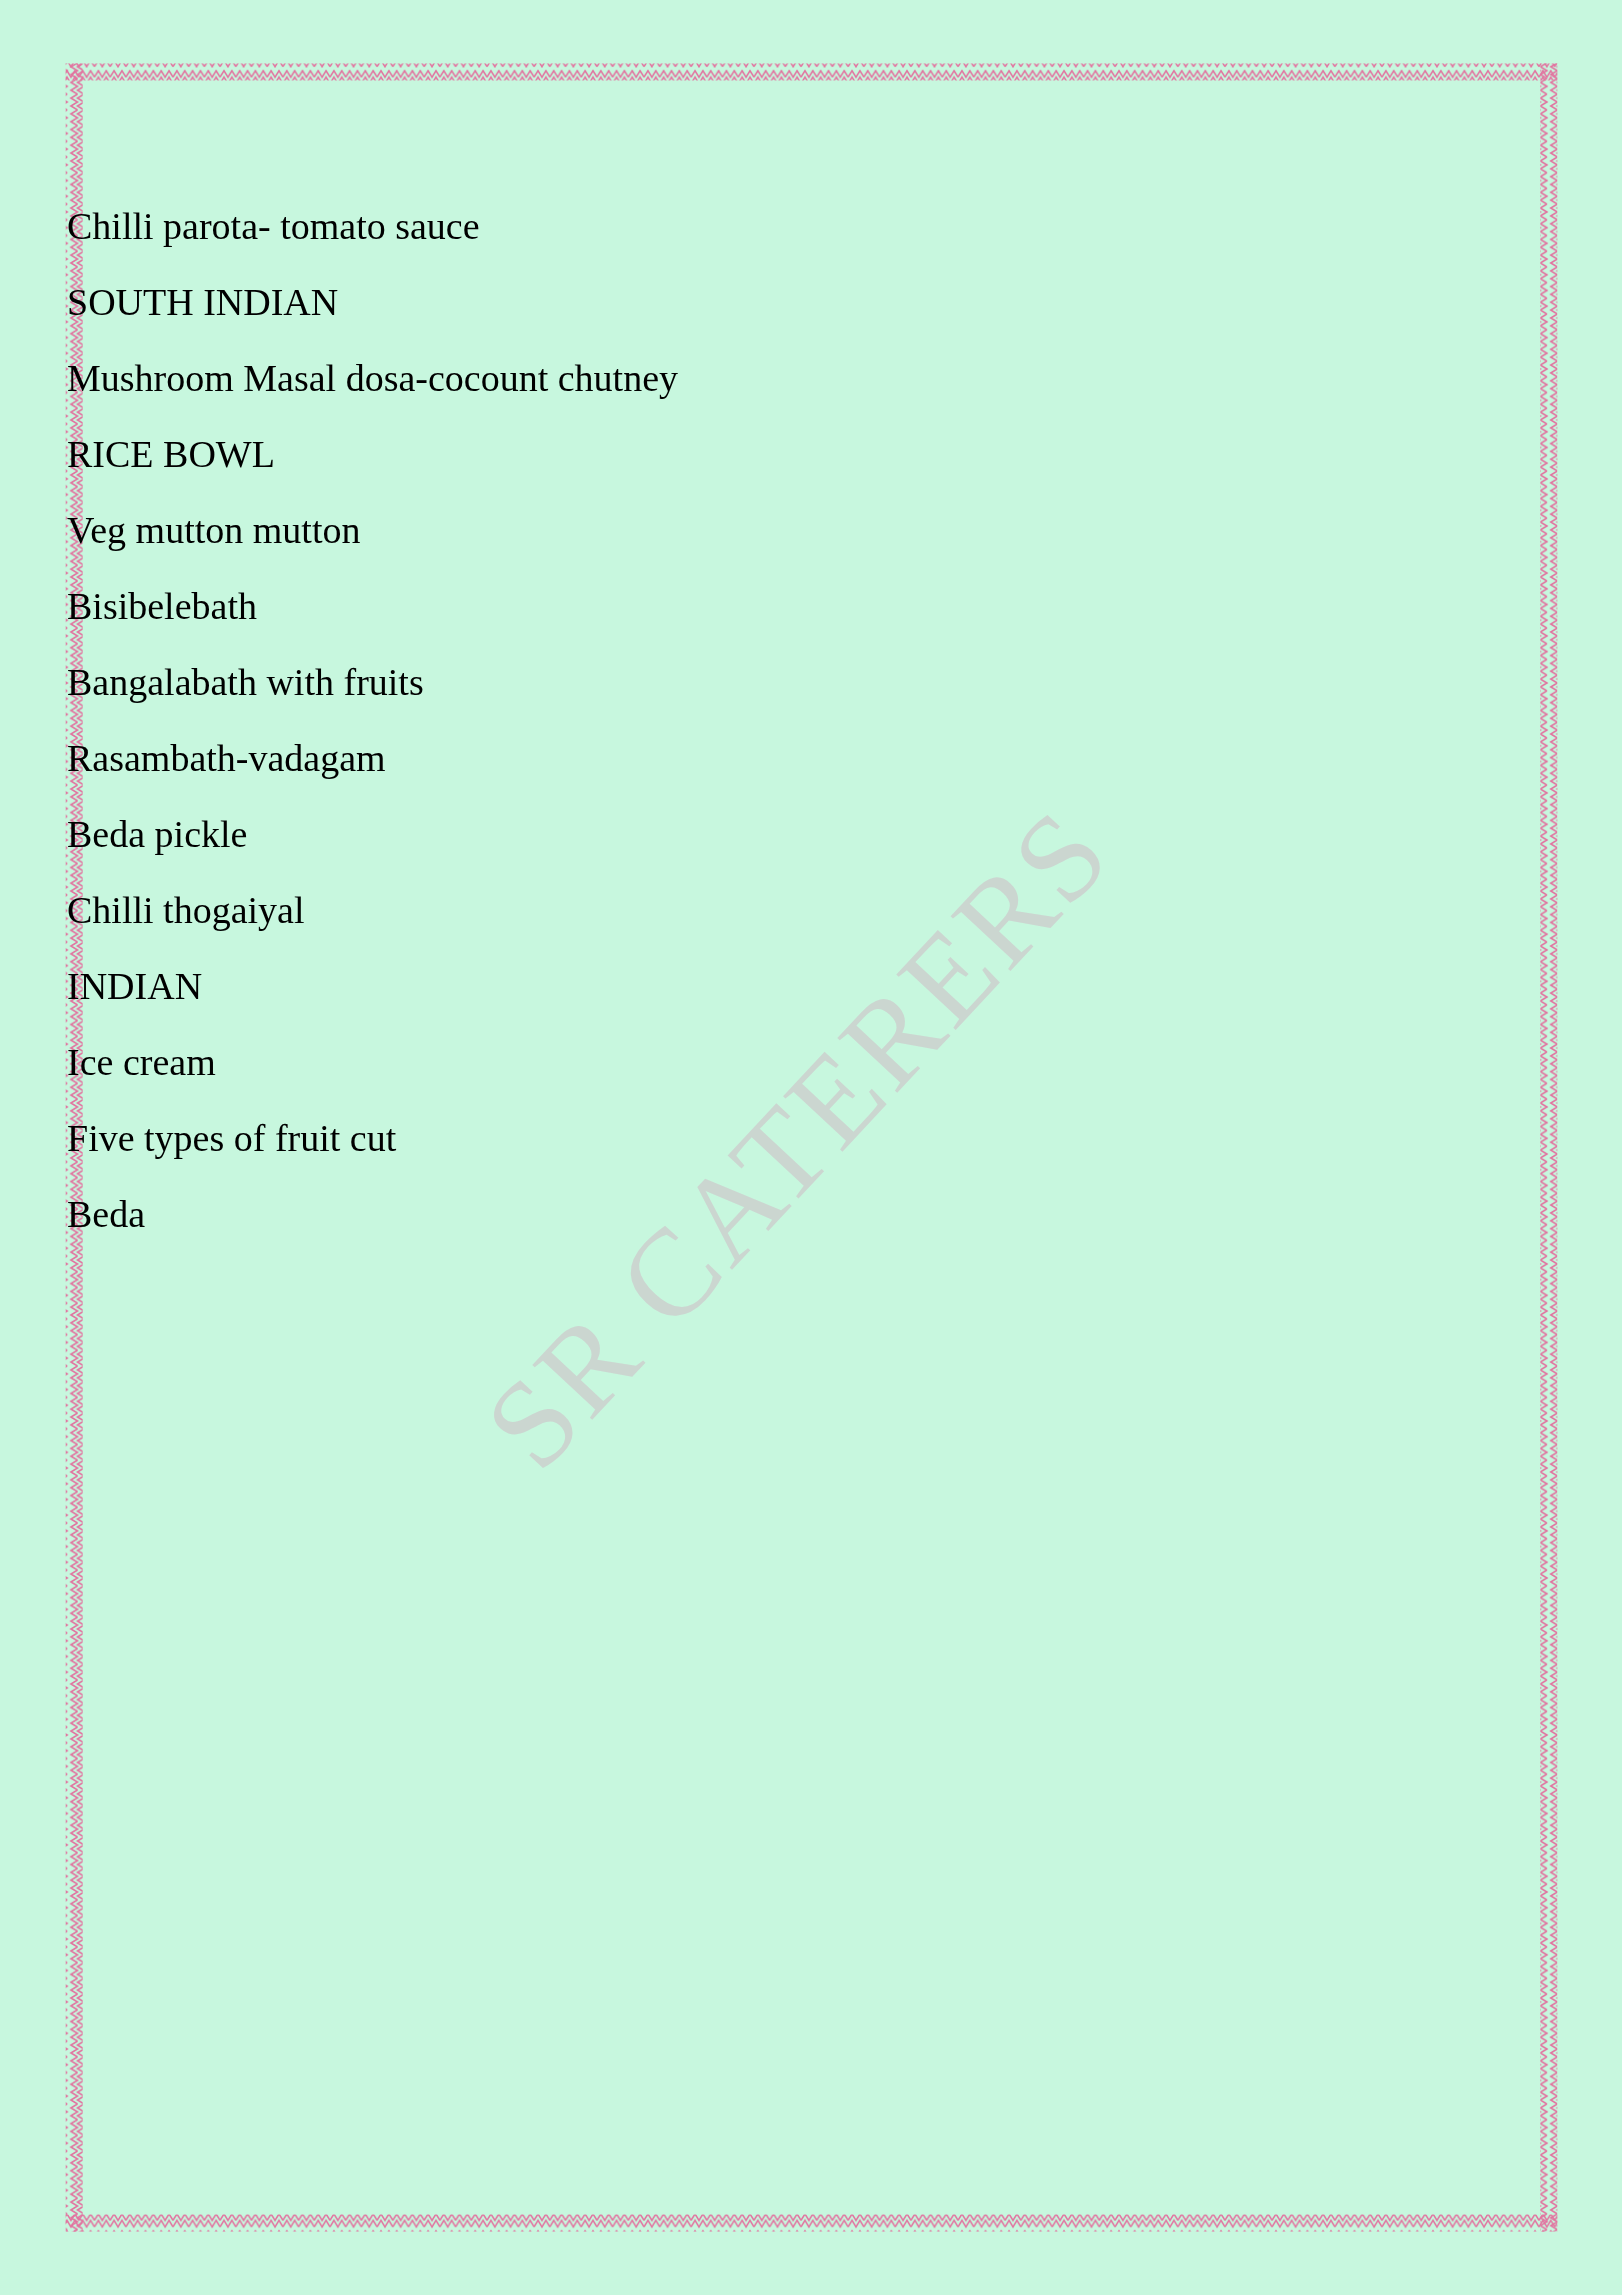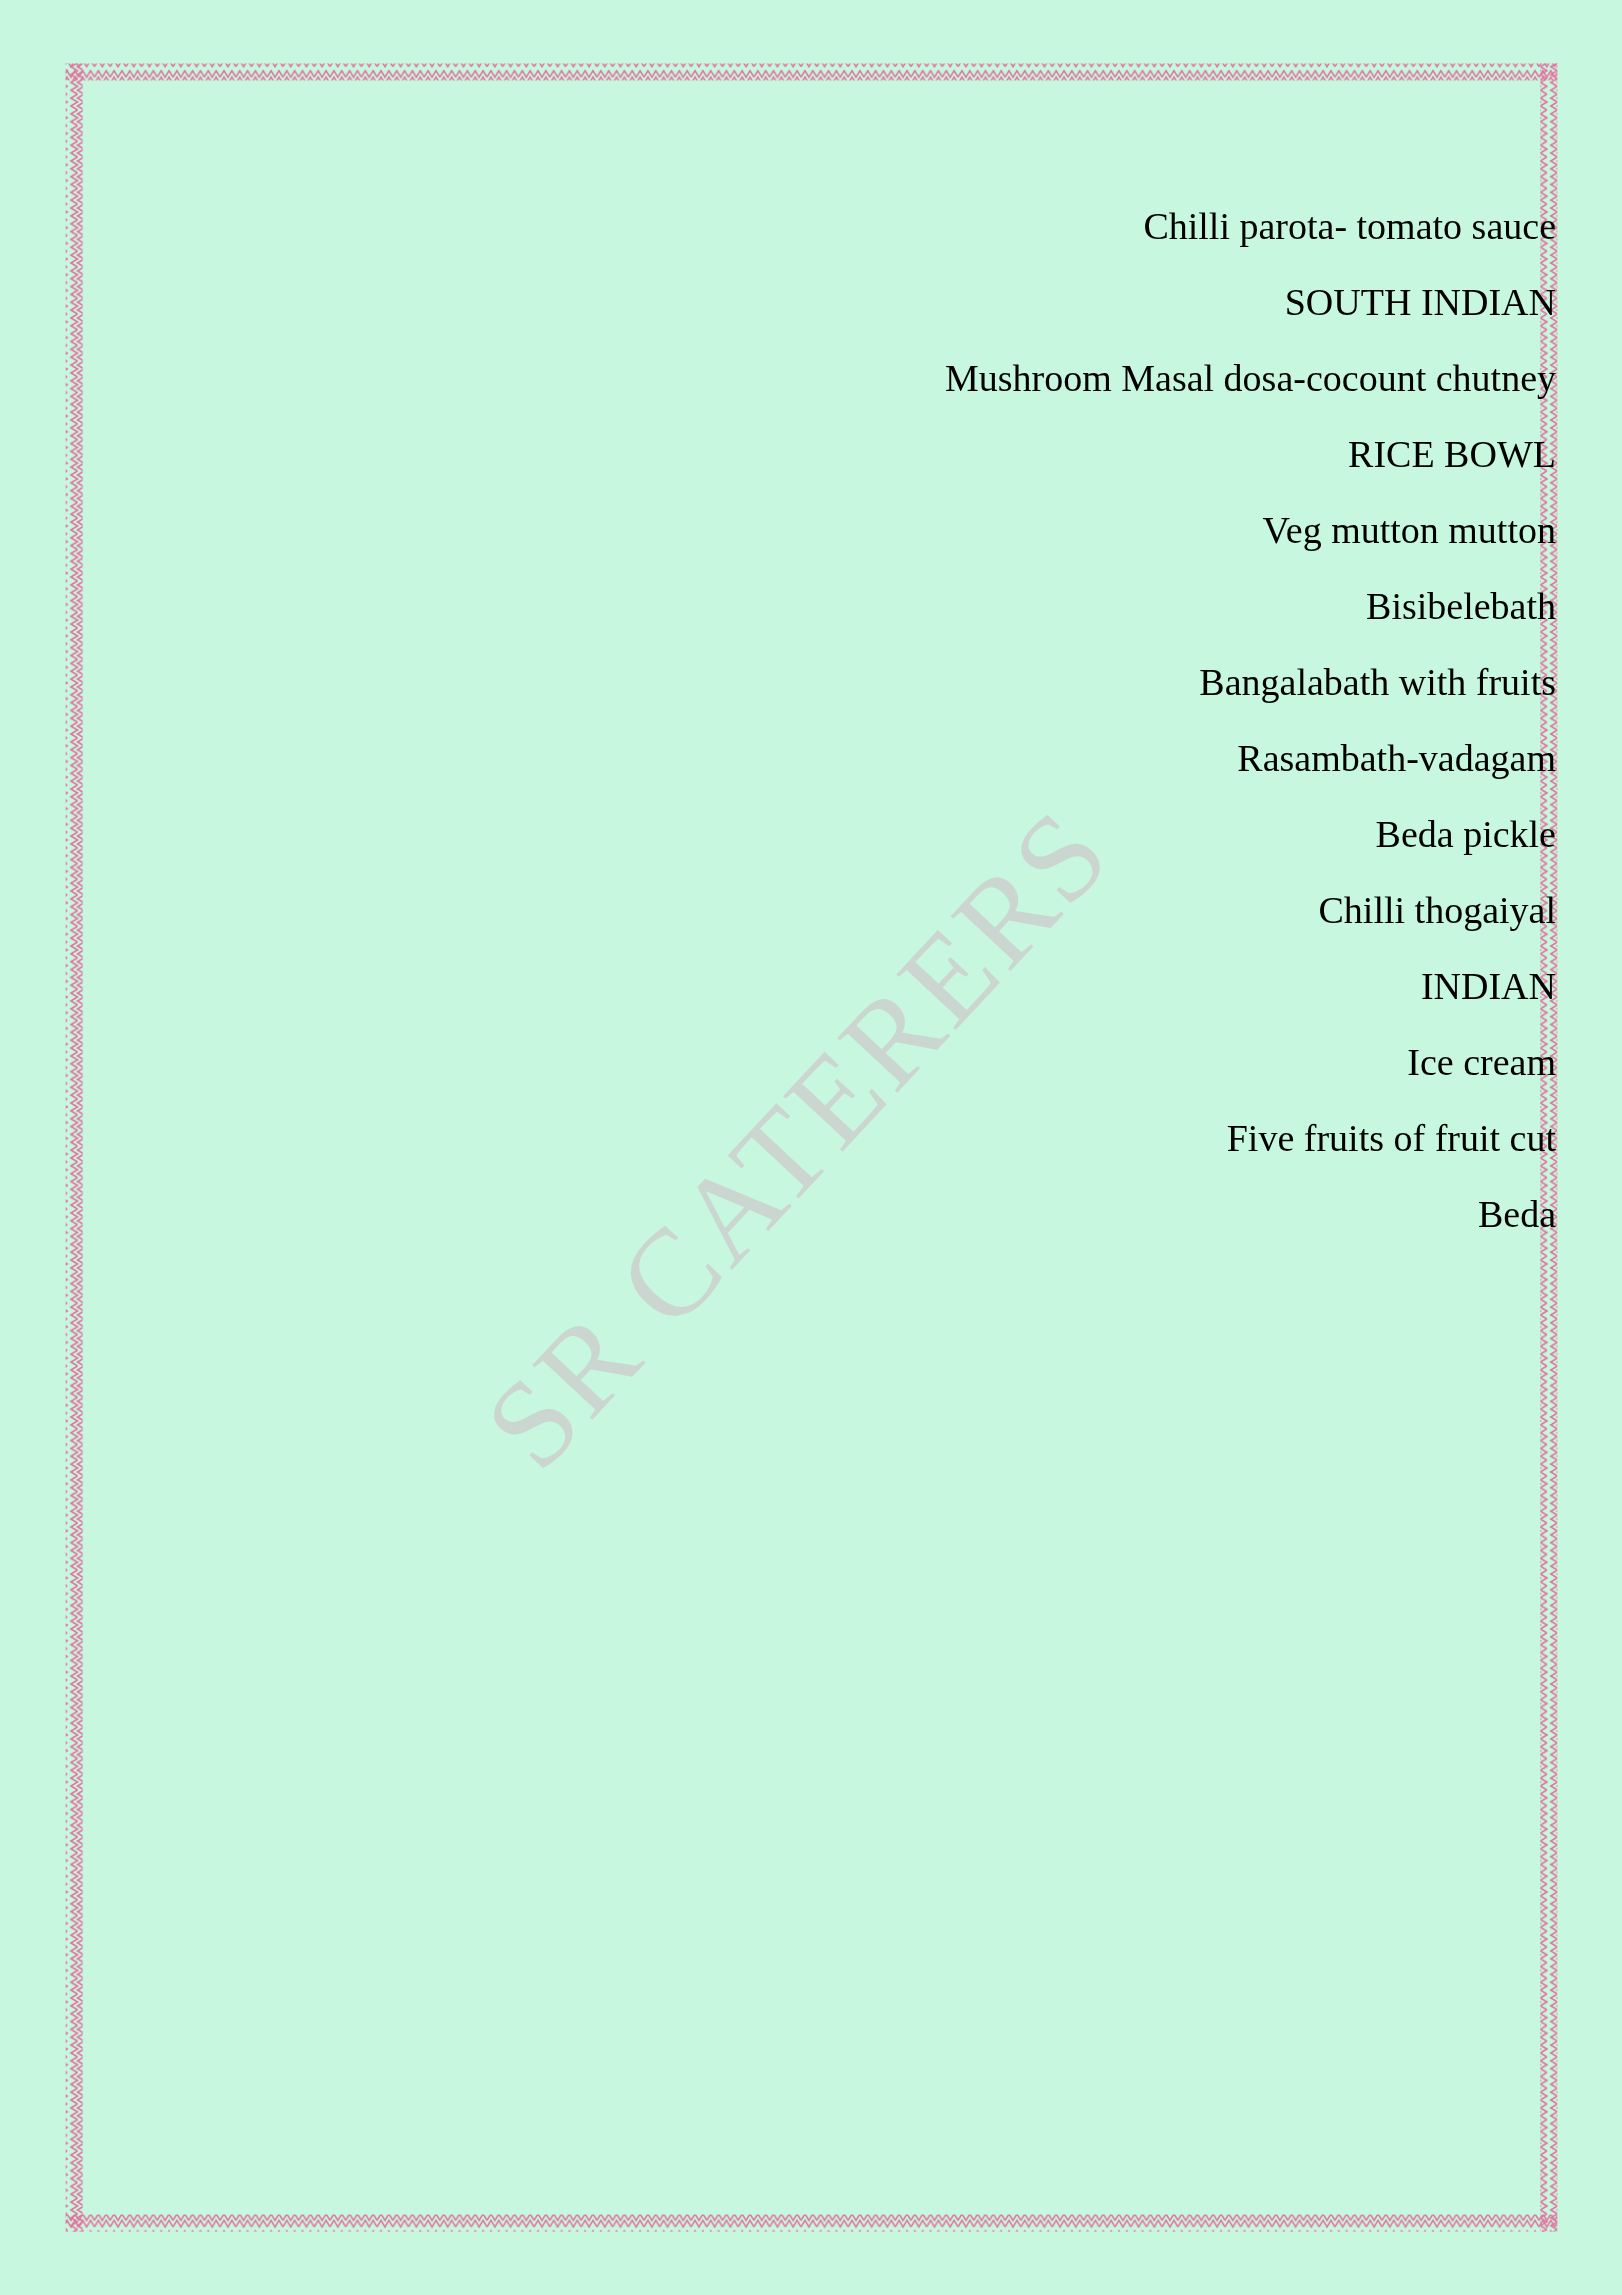--- a/index.html
+++ b/index.html
@@ -31,21 +31,21 @@
     color: #cfbcc6;
     opacity: 0.55;
     white-space: nowrap;
     user-select: none;
   }
   .menu {
     position: absolute;
     top: 188px;
     left: 67px;
     right: 67px;
-    text-align: right;
+    text-align: left;
     color: #000000;
   }
   .menu-line {
     height: 76px;
     line-height: 76px;
     font-size: 38px;
     white-space: nowrap;
   }
   .menu-line.header {
     text-decoration-thickness: 2px;
@@ -82,18 +82,18 @@
     <div class="menu-line">Mushroom Masal dosa-cocount chutney</div>
     <div class="menu-line header">RICE BOWL</div>
     <div class="menu-line">Veg mutton mutton</div>
     <div class="menu-line">Bisibelebath</div>
     <div class="menu-line">Bangalabath with fruits</div>
     <div class="menu-line">Rasambath-vadagam</div>
     <div class="menu-line">Beda pickle</div>
     <div class="menu-line">Chilli thogaiyal</div>
     <div class="menu-line header">INDIAN</div>
     <div class="menu-line">Ice cream</div>
-    <div class="menu-line">Five fruits of fruit cut</div>
+    <div class="menu-line">Five types of fruit cut</div>
     <div class="menu-line">Beda</div>
   </div>
 
 </div>
 
 
 </body></html>

